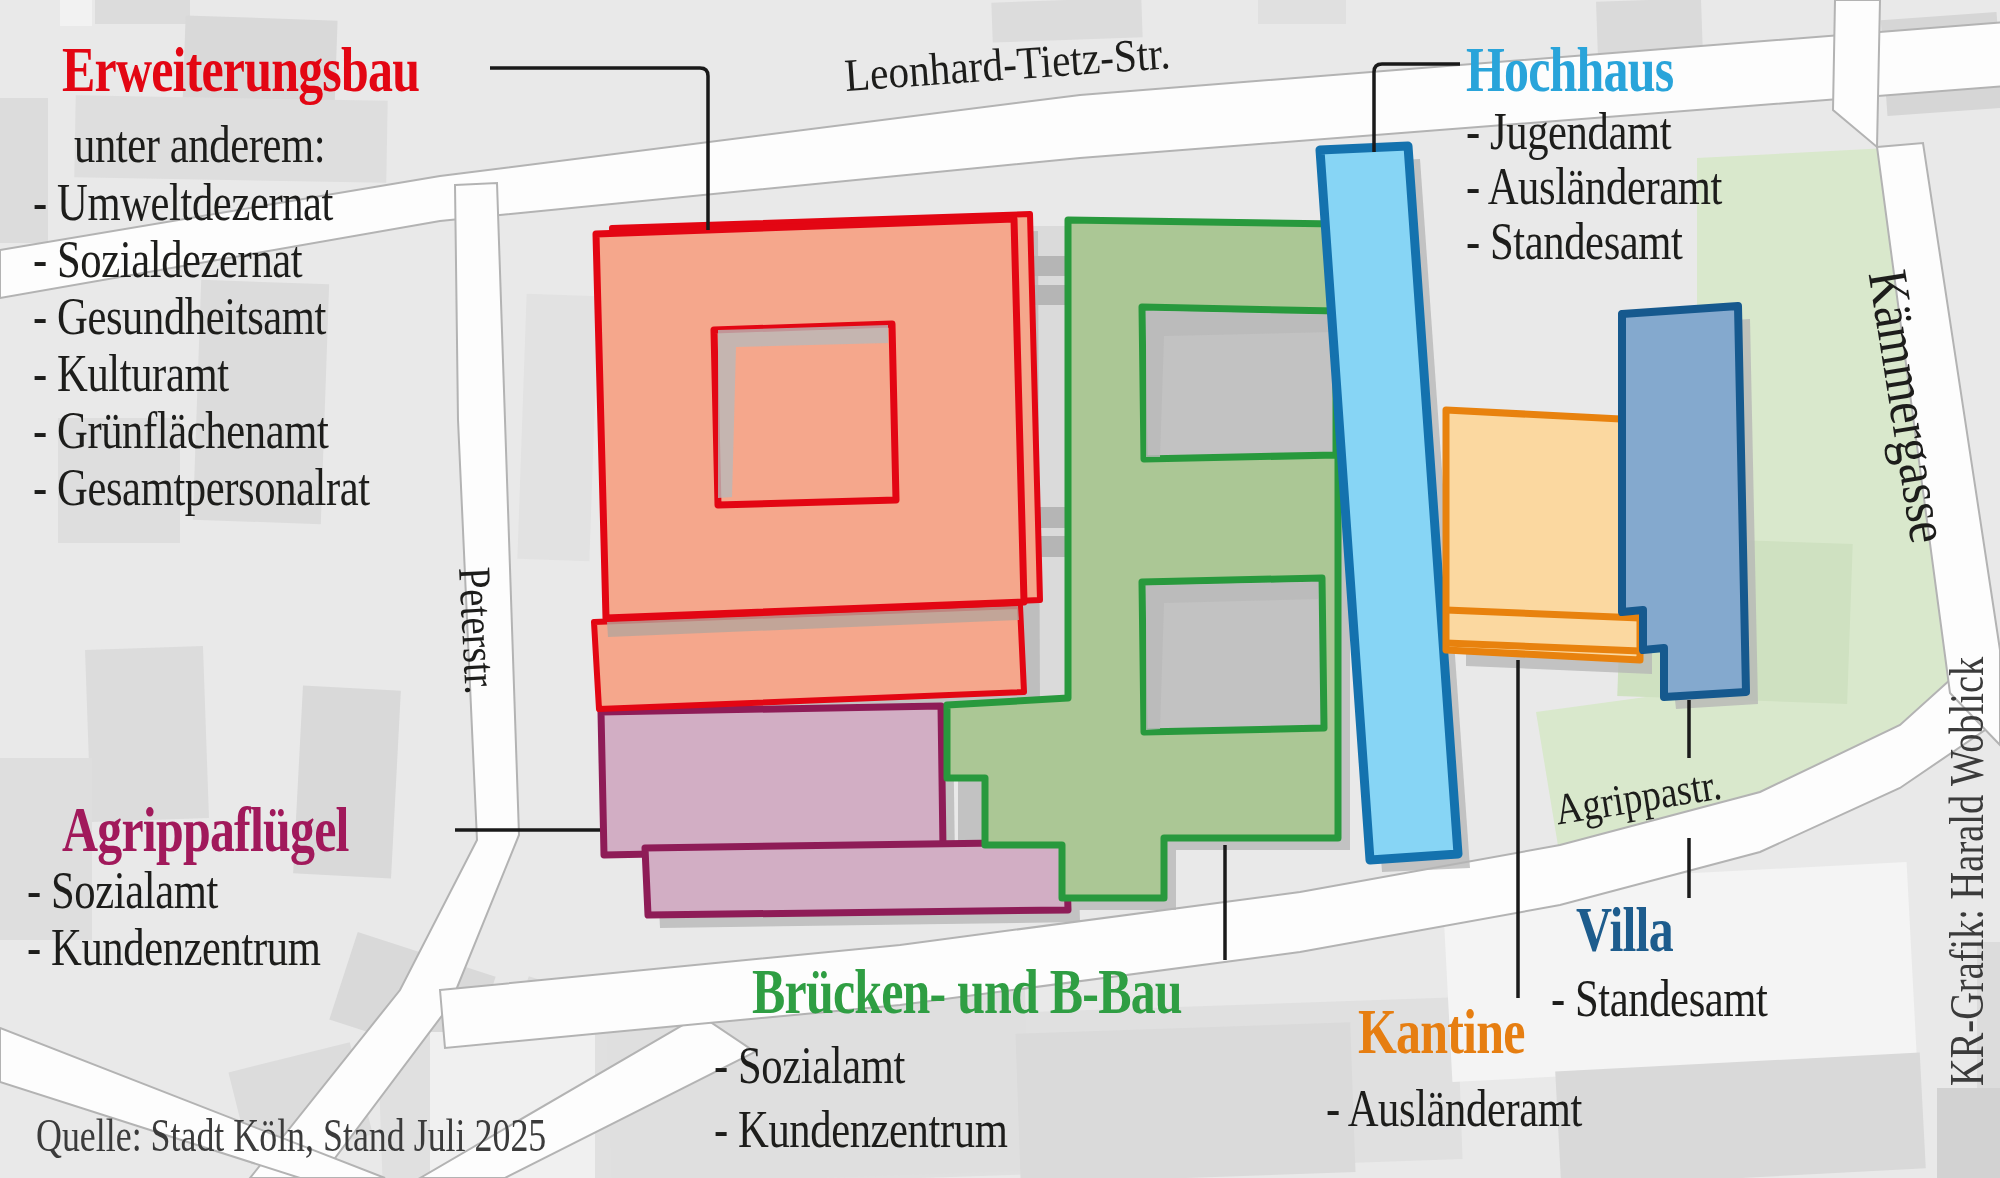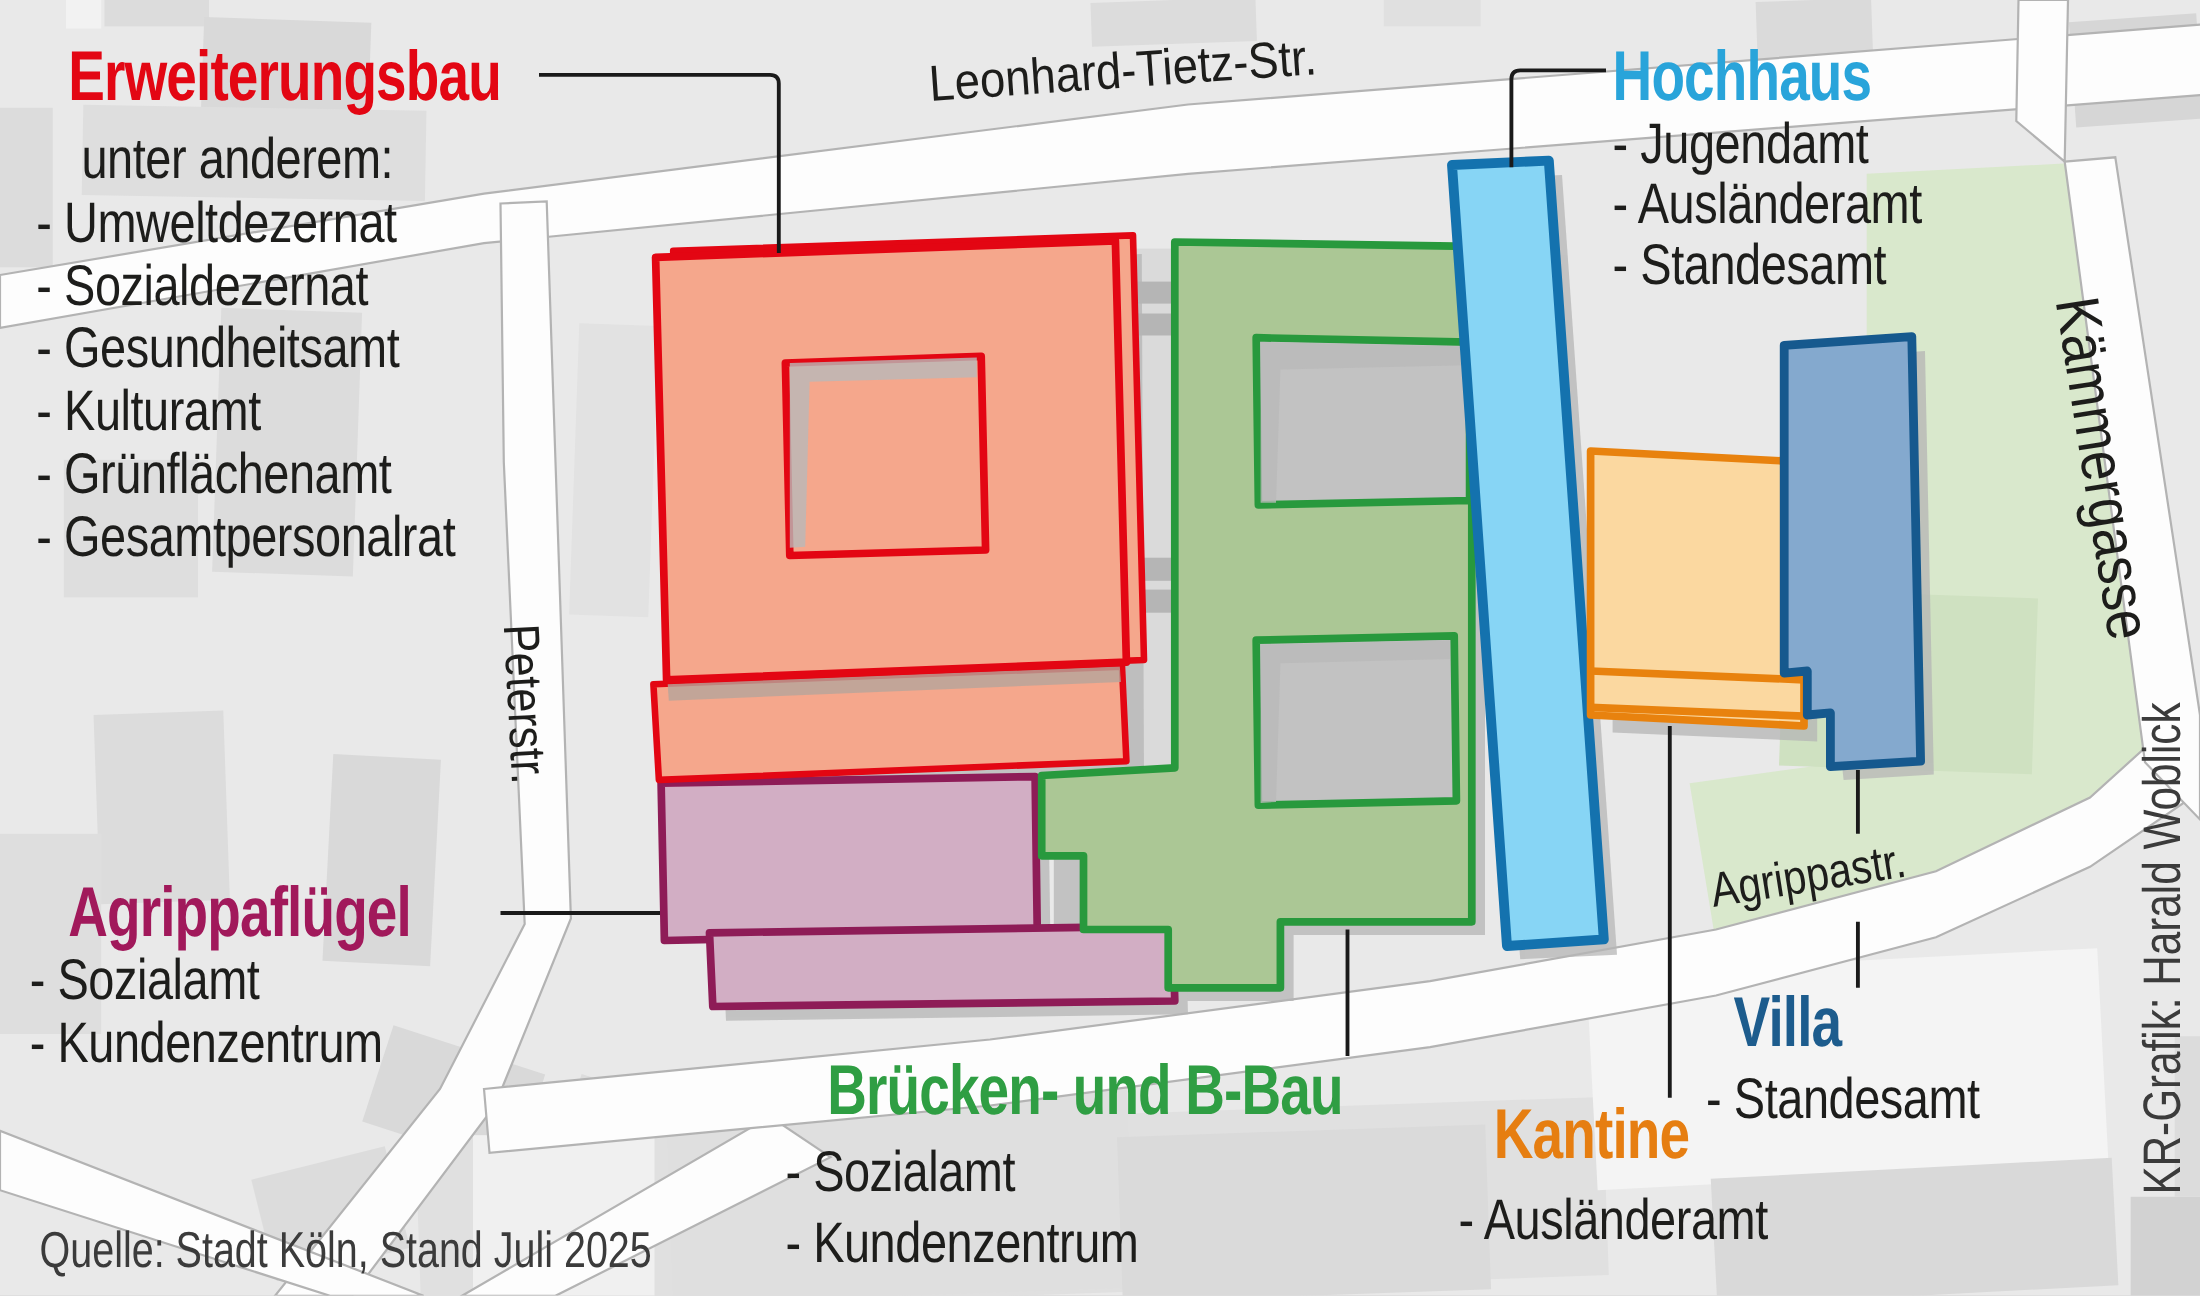--- a/index.html
+++ b/index.html
@@ -1,19 +1,19 @@
 <!DOCTYPE html>
 <html><head>
 <meta charset="utf-8">
 <style>
   html,body{margin:0;padding:0;background:#cfcfcf;}
   .stage{
     position:relative;width:2000px;height:1178px;overflow:hidden;
     background:#e9e9e9;
-    font-family:Liberation Sans, sans-serif;
+    font-family:Liberation Serif, serif;
     color:#1d1d1b;
   }
   .stage svg{position:absolute;left:0;top:0;}
   .txt{position:absolute;white-space:nowrap;transform-origin:0 0;line-height:1.05;}
   .title{font-weight:bold;font-size:64px;letter-spacing:-1px;transform:scaleX(.78);}
   .list{font-size:52px;letter-spacing:-0.5px;transform:scaleX(.82);}
   .list div{height:57px;}
   .intro{font-size:52px;letter-spacing:-0.5px;transform:scaleX(.82);}
   .street-label{font-size:46px;color:#1d1d1b;}
   .muted{color:#3b3b3b;}

